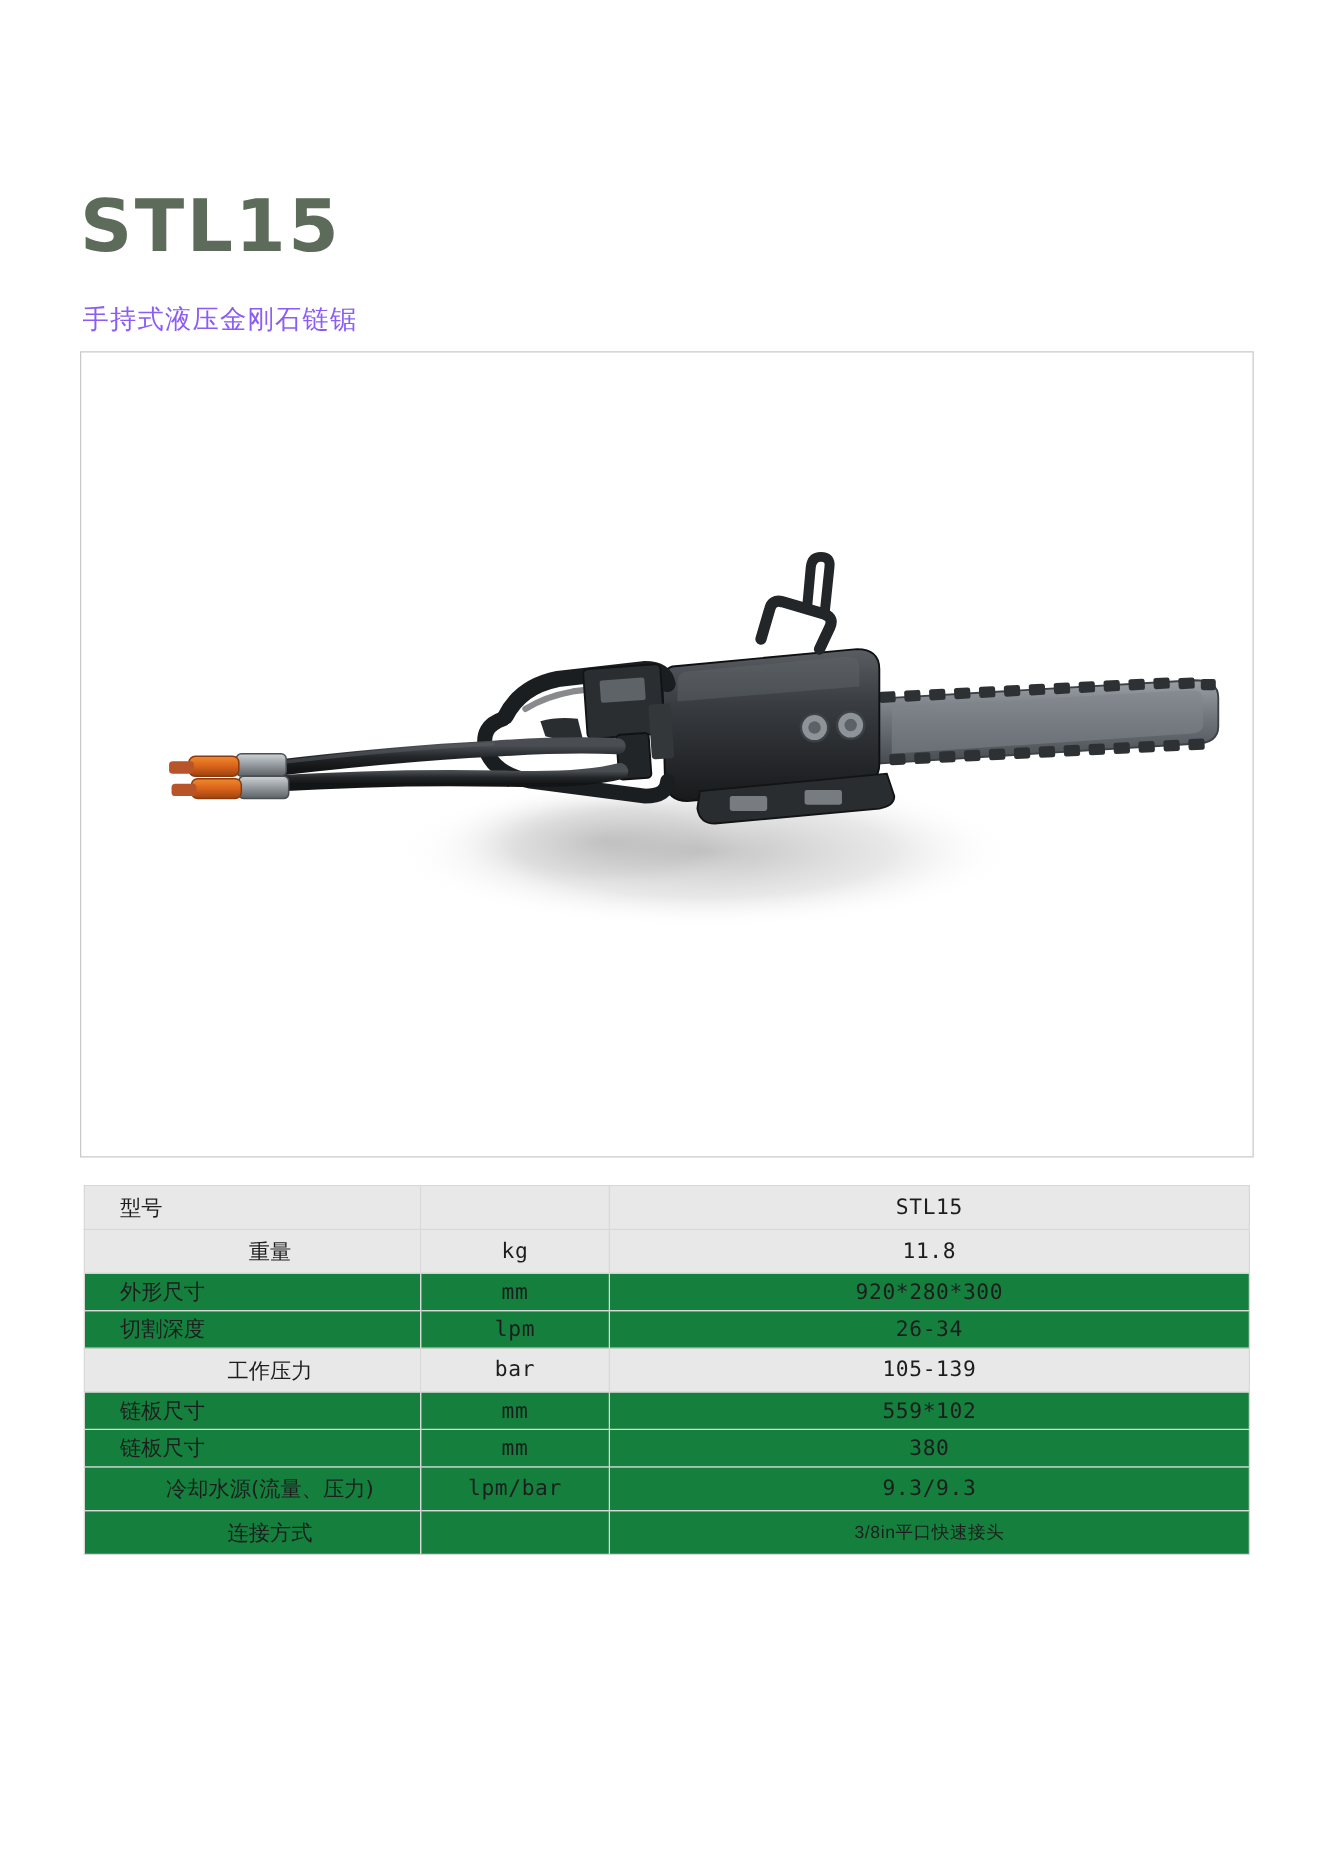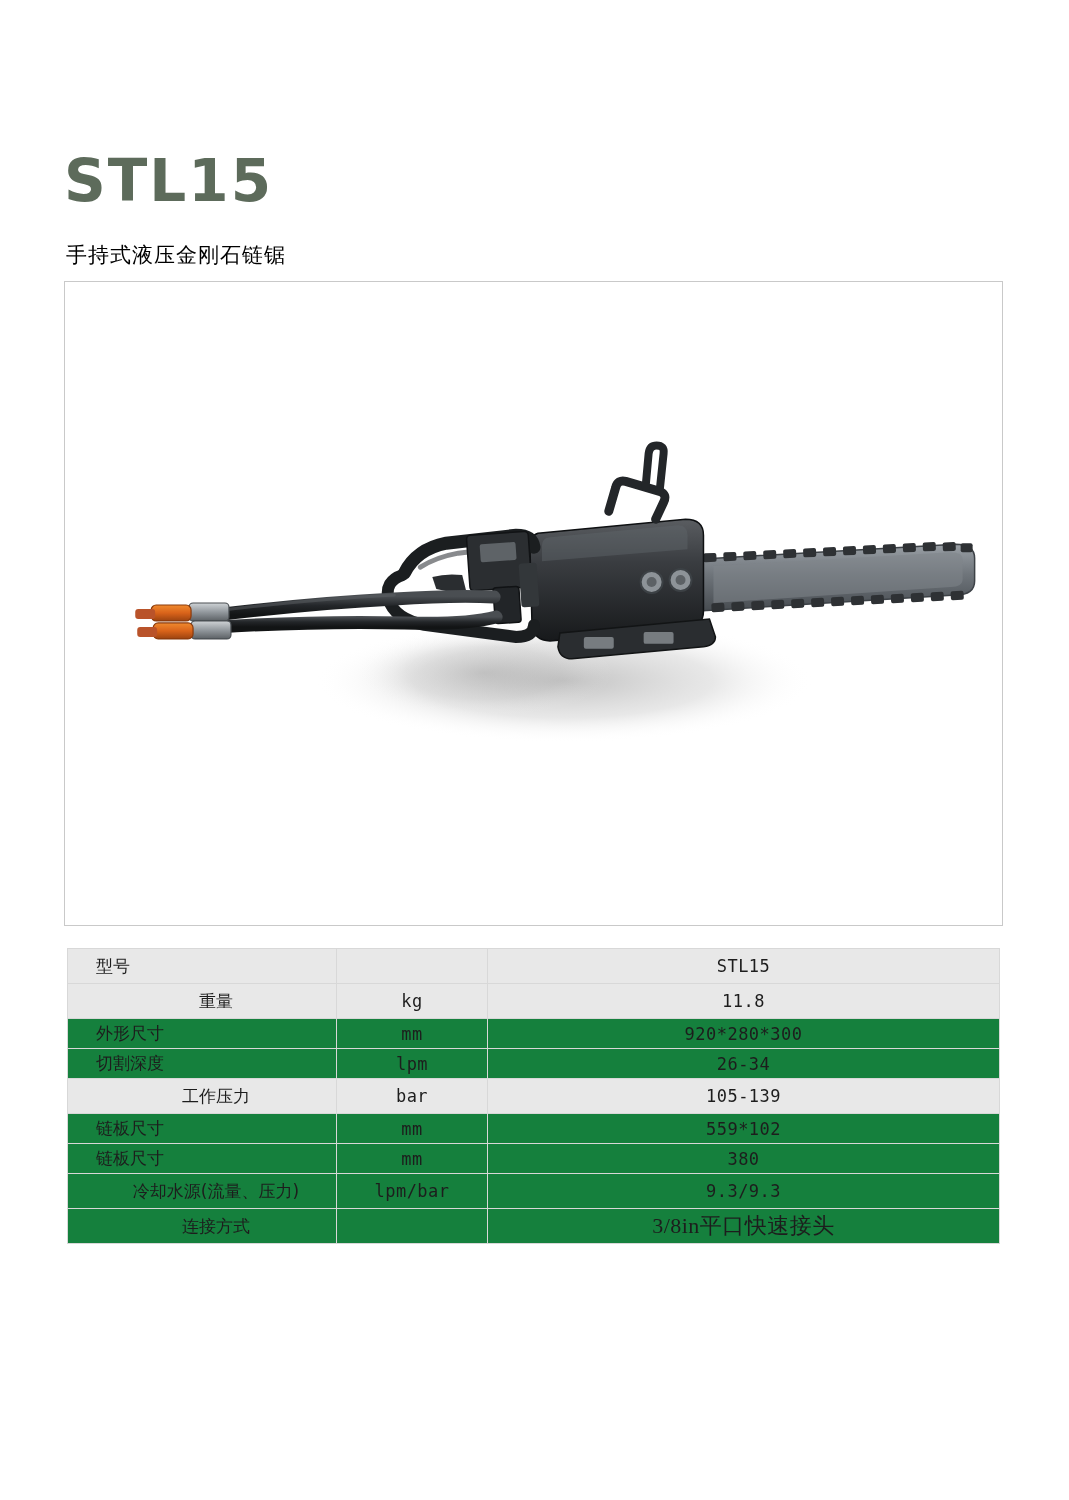--- a/index.html
+++ b/index.html
@@ -33,21 +33,21 @@
     letter-spacing: 2px;
     color: #5d6b5b;
     line-height: 1;
     font-family: "DejaVu Sans", sans-serif;
   }
   .subtitle {
     position: absolute;
     left: 66px;
     top: 241px;
     font-size: 21px;
-    color: #000000;
+    color: #8b5cf6;
     letter-spacing: 1px;
     font-family: Liberation Sans, sans-serif;
   }
 
   
   .image-frame {
     position: absolute;
     left: 64px;
     top: 281px;
     width: 939px;
@@ -97,22 +97,22 @@
     letter-spacing: 0.5px;
     margin-left: 16px;
   }
   .col-value {
     text-align: center;
     font-family: "DejaVu Sans Mono", monospace;
     font-size: 16px;
     letter-spacing: 0.5px;
   }
   .col-value.cjk {
-    font-family: Liberation Serif, serif;
-    font-size: 22px;
+    font-family: Liberation Sans, sans-serif;
+    font-size: 14px;
     margin-top: 24px;
   }
   .row-shaded td {
     background: #e8e8e8;
   }
   .row-plain td {
     background: #15803d;
   }
   .spec-table tr.row-head td { height: 34px; }
   .spec-table tr.row-tall td { height: 34px; text-align: center; }

